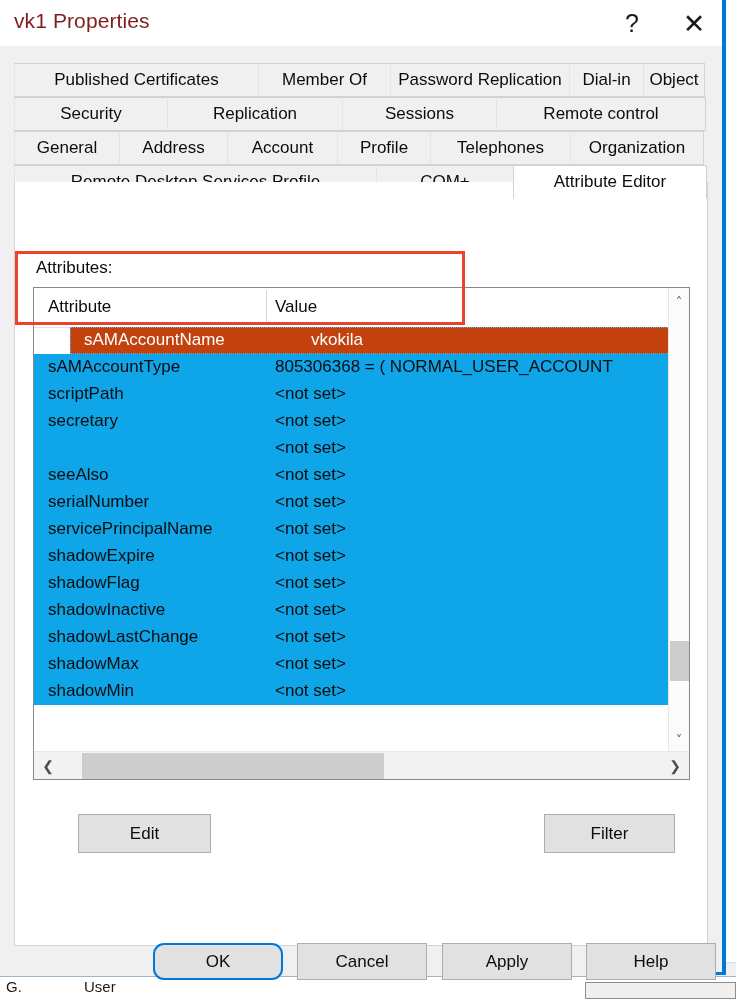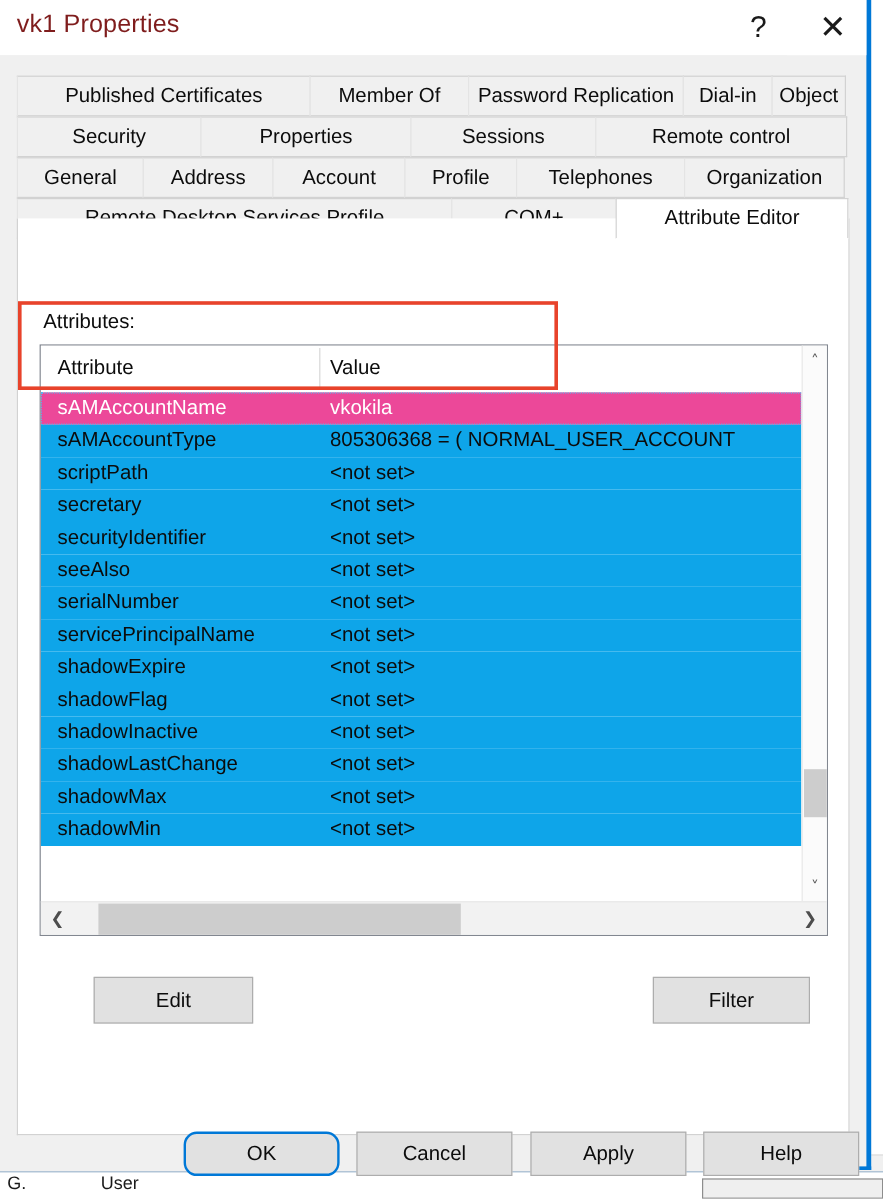--- a/index.html
+++ b/index.html
@@ -228,23 +228,24 @@
     top: 39px;
     width: 634px;
   }
   .row {
     position: relative;
     height: 27px;
     width: 634px;
     background: #0ea5e9;
   }
   .row.selected {
-    background: #ec4899;
+    background: #c2410c;
     outline: 1px dotted #5ab4f0;
     outline-offset: -1px;
+    margin-left: 36px;
   }
   .row .cell {
     position: absolute;
     top: 3px;
     font-size: 17px;
     color: #0c0c0c;
     white-space: nowrap;
     overflow: hidden;
   }
   .row.selected .cell { color: #ffffff; }
@@ -418,21 +419,21 @@
     <div id="tabstrip">
       <div class="tab-row" id="tab-row-0">
           <div class="tab" style="width: 245px;">Published Certificates</div>
           <div class="tab" style="width: 133px;">Member Of</div>
           <div class="tab" style="width: 180px;">Password Replication</div>
           <div class="tab" style="width: 75px;">Dial-in</div>
           <div class="tab" style="width: 62px;">Object</div>
         </div>
       <div class="tab-row" id="tab-row-1">
           <div class="tab" style="width: 154px;">Security</div>
-          <div class="tab" style="width: 176px;">Properties</div>
+          <div class="tab" style="width: 176px;">Replication</div>
           <div class="tab" style="width: 155px;">Sessions</div>
           <div class="tab" style="width: 210px;">Remote control</div>
         </div>
       <div class="tab-row" id="tab-row-2">
           <div class="tab" style="width: 106px;">General</div>
           <div class="tab" style="width: 109px;">Address</div>
           <div class="tab" style="width: 111px;">Account</div>
           <div class="tab" style="width: 94px;">Profile</div>
           <div class="tab" style="width: 141px;">Telephones</div>
           <div class="tab" style="width: 134px;">Organization</div>
@@ -469,21 +470,20 @@
               </div>
               <div class="row">
                 <span class="cell attr">scriptPath</span>
                 <span class="cell val">&lt;not set&gt;</span>
               </div>
               <div class="row">
                 <span class="cell attr">secretary</span>
                 <span class="cell val">&lt;not set&gt;</span>
               </div>
               <div class="row">
-                <span class="cell attr">securityIdentifier</span>
                 <span class="cell val">&lt;not set&gt;</span>
               </div>
               <div class="row">
                 <span class="cell attr">seeAlso</span>
                 <span class="cell val">&lt;not set&gt;</span>
               </div>
               <div class="row">
                 <span class="cell attr">serialNumber</span>
                 <span class="cell val">&lt;not set&gt;</span>
               </div>

